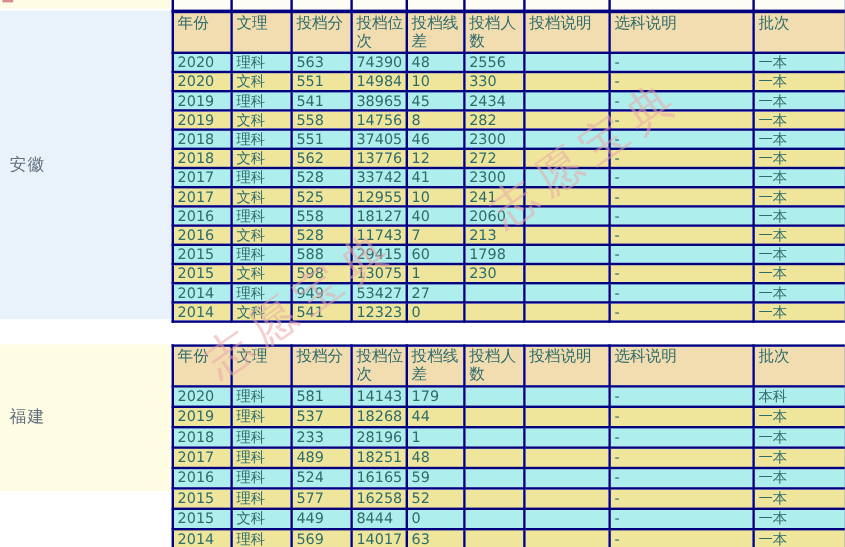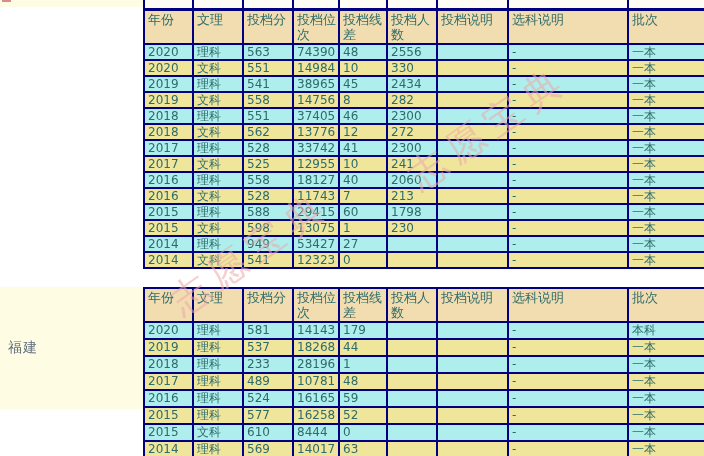--- a/index.html
+++ b/index.html
@@ -118,20 +118,23 @@
         <td></td>
     <td></td>
         <td></td>
     <td></td>
   </tr>
 </tbody>
   </table>
 
 <div id="sections">
   <div class="section s1">
+    <div class="province-cell">
+      <span class="province-text">安徽</span>
+    </div>
     <table class="score-table">
       <colgroup>
         <col class="c0">
           <col class="c1">
           <col class="c2">
           <col class="c3">
           <col class="c4">
         <col class="c5">
           <col class="c6">
           <col class="c7">
@@ -369,21 +372,21 @@
             <td>1</td>
             <td></td>
             <td></td>
             <td>-</td>
             <td>一本</td>
           </tr>
           <tr>
             <td>2017</td>
             <td>理科</td>
             <td>489</td>
-            <td>10781</td>
+            <td>18251</td>
             <td>48</td>
             <td></td>
             <td></td>
             <td>-</td>
             <td>一本</td>
           </tr>
           <tr>
             <td>2016</td>
             <td>理科</td>
             <td>524</td>
@@ -401,21 +404,21 @@
             <td>16258</td>
             <td>52</td>
             <td></td>
             <td></td>
             <td>-</td>
             <td>一本</td>
           </tr>
           <tr>
             <td>2015</td>
             <td>文科</td>
-            <td>610</td>
+            <td>449</td>
             <td>8444</td>
             <td>0</td>
             <td></td>
             <td></td>
             <td>-</td>
             <td>一本</td>
           </tr>
           <tr>
             <td>2014</td>
             <td>理科</td>

